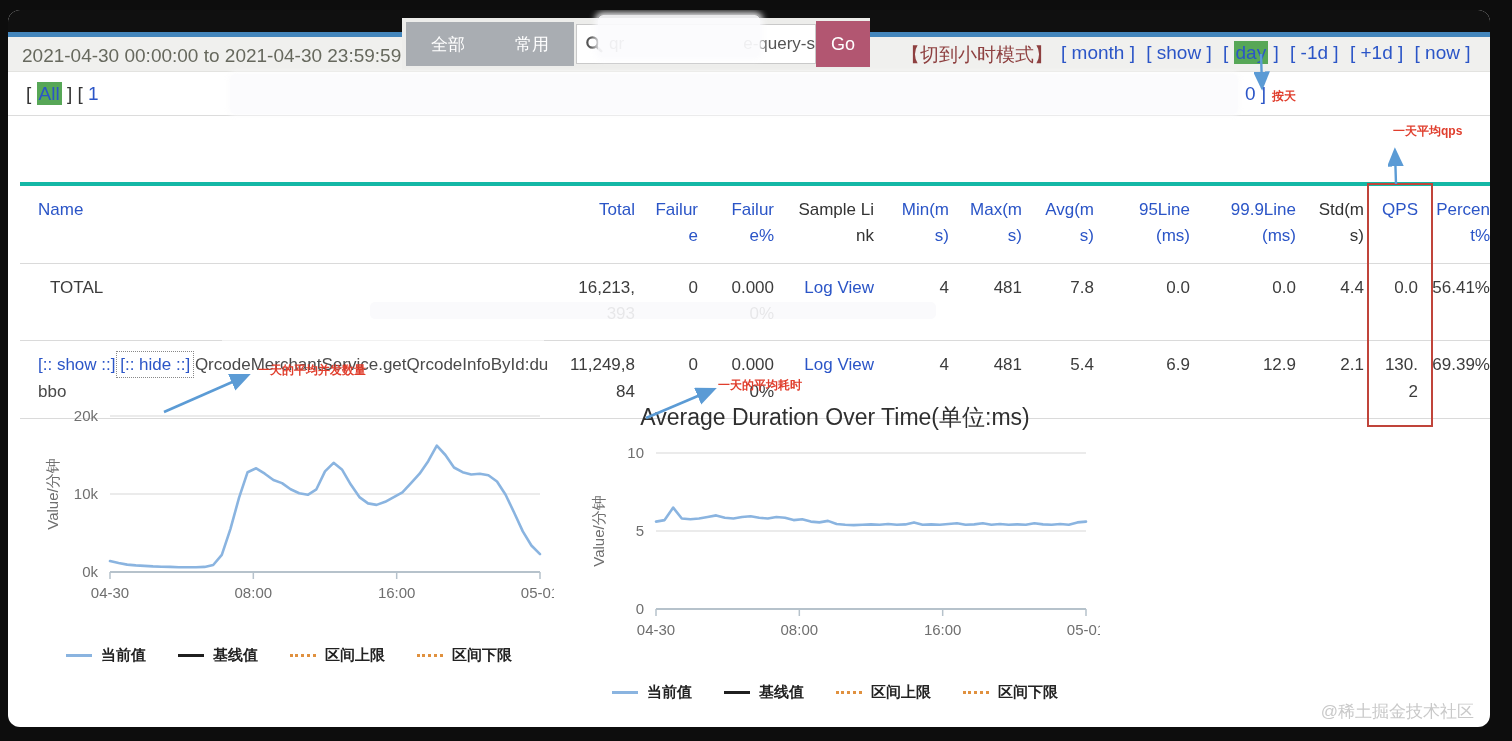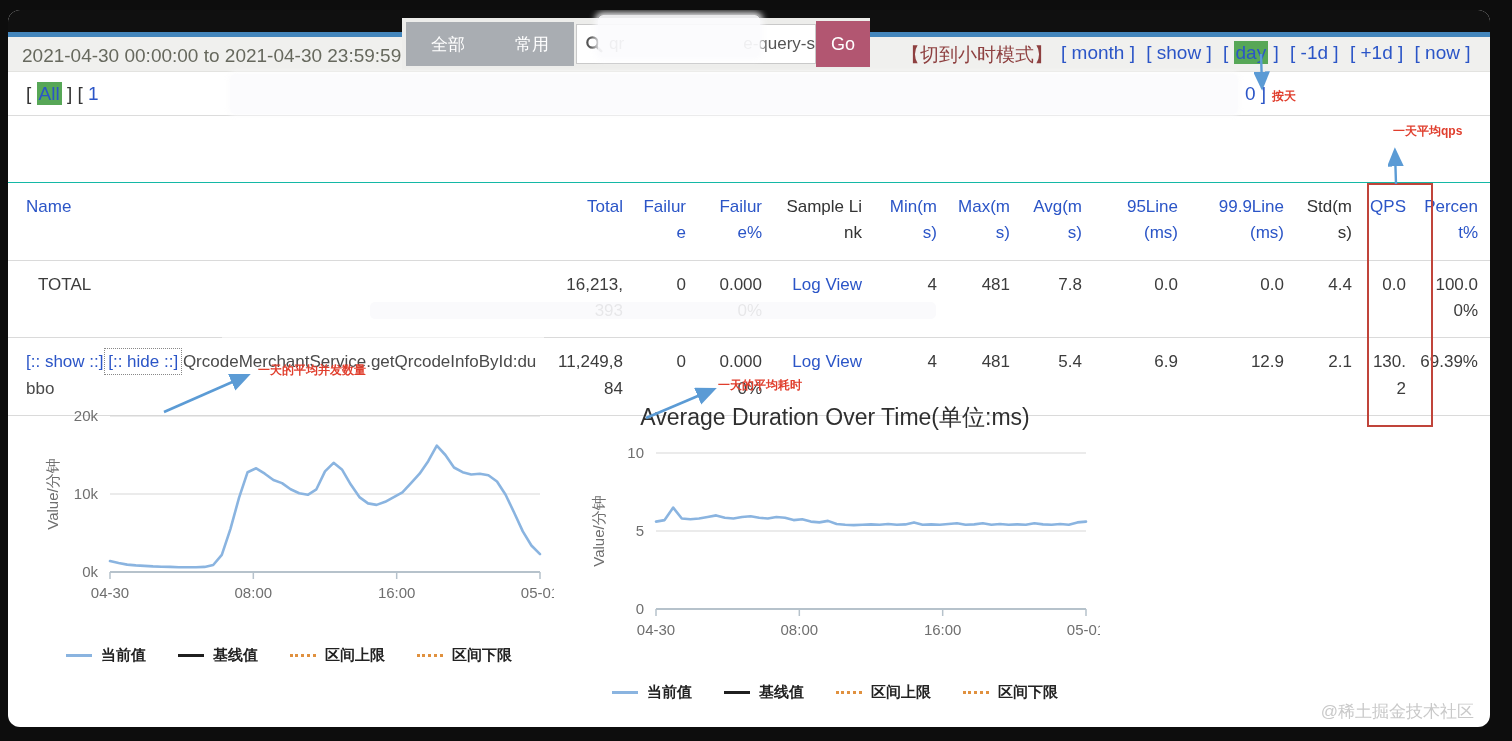--- a/index.html
+++ b/index.html
@@ -35,21 +35,21 @@
   .band2 .seg-right{position:absolute;left:1237px;}
 
   
   .filterband{position:absolute;left:0;top:106px;width:100%;height:66px;background:#fff;border-bottom:1px solid #e4e4e4;}
   .filter-input{position:absolute;left:12px;top:10px;width:420px;height:44px;border:1px solid #b9b9b9;border-radius:3px;font-size:17px;padding:0 10px;color:#333;}
   .filter-btn{position:absolute;left:444px;top:8px;width:70px;height:49px;background:#4f81bb;color:#fff;border:none;font-size:17px;cursor:pointer;}
   .filter-help{position:absolute;left:530px;top:20px;font-size:19px;font-weight:600;color:#1e1e1e;}
 
   
   .table-wrap{position:absolute;left:0;top:172px;width:1482px;}
-  table{width:1482px;border-collapse:collapse;table-layout:fixed;font-size:17px;color:#3c3c3c;border-top:1px solid #14b8a6;}
+  table{width:1482px;border-collapse:collapse;table-layout:fixed;font-size:17px;color:#3c3c3c;border-top:4px solid #14b8a6;margin-left:12px;}
   th,td{vertical-align:top;word-break:break-all;border-bottom:1px solid #dadada;line-height:1.55;text-align:right;padding:11px 12px 13px 0;}
   th{color:#2b55c7;font-weight:400;cursor:pointer;}
   th.black{color:#333;}
   th.name-col,td.name-cell{text-align:left;padding-left:18px;}
   td.name-cell.total-name{padding-left:30px;}
   td a,.svc-links a{color:#2b55c7;text-decoration:none;}
   .hide-link{outline:1px dotted #888;outline-offset:3px;}
   .svc-name{color:#4a4a4a;}
   
   th:nth-child(3),td:nth-child(3){padding-left:6px;}
@@ -185,21 +185,21 @@
             <td>0</td>
             <td>0.0000%</td>
             <td><a href="#">Log View</a></td>
             <td>4</td>
             <td>481</td>
             <td>7.8</td>
             <td>0.0</td>
             <td>0.0</td>
             <td>4.4</td>
             <td>0.0</td>
-            <td>100.00%</td>
+            <td>56.41%</td>
           </tr>
           <tr>
             <td class="name-cell">
               <span class="svc-links"><a href="#">[:: show ::]</a>
               <a href="#" class="hide-link">[:: hide ::]</a></span>
               <span class="svc-name">QrcodeMerchantService.getQrcodeInfoById:dubbo</span>
             </td>
             <td>11,249,884</td>
             <td>0</td>
             <td>0.0000%</td>

